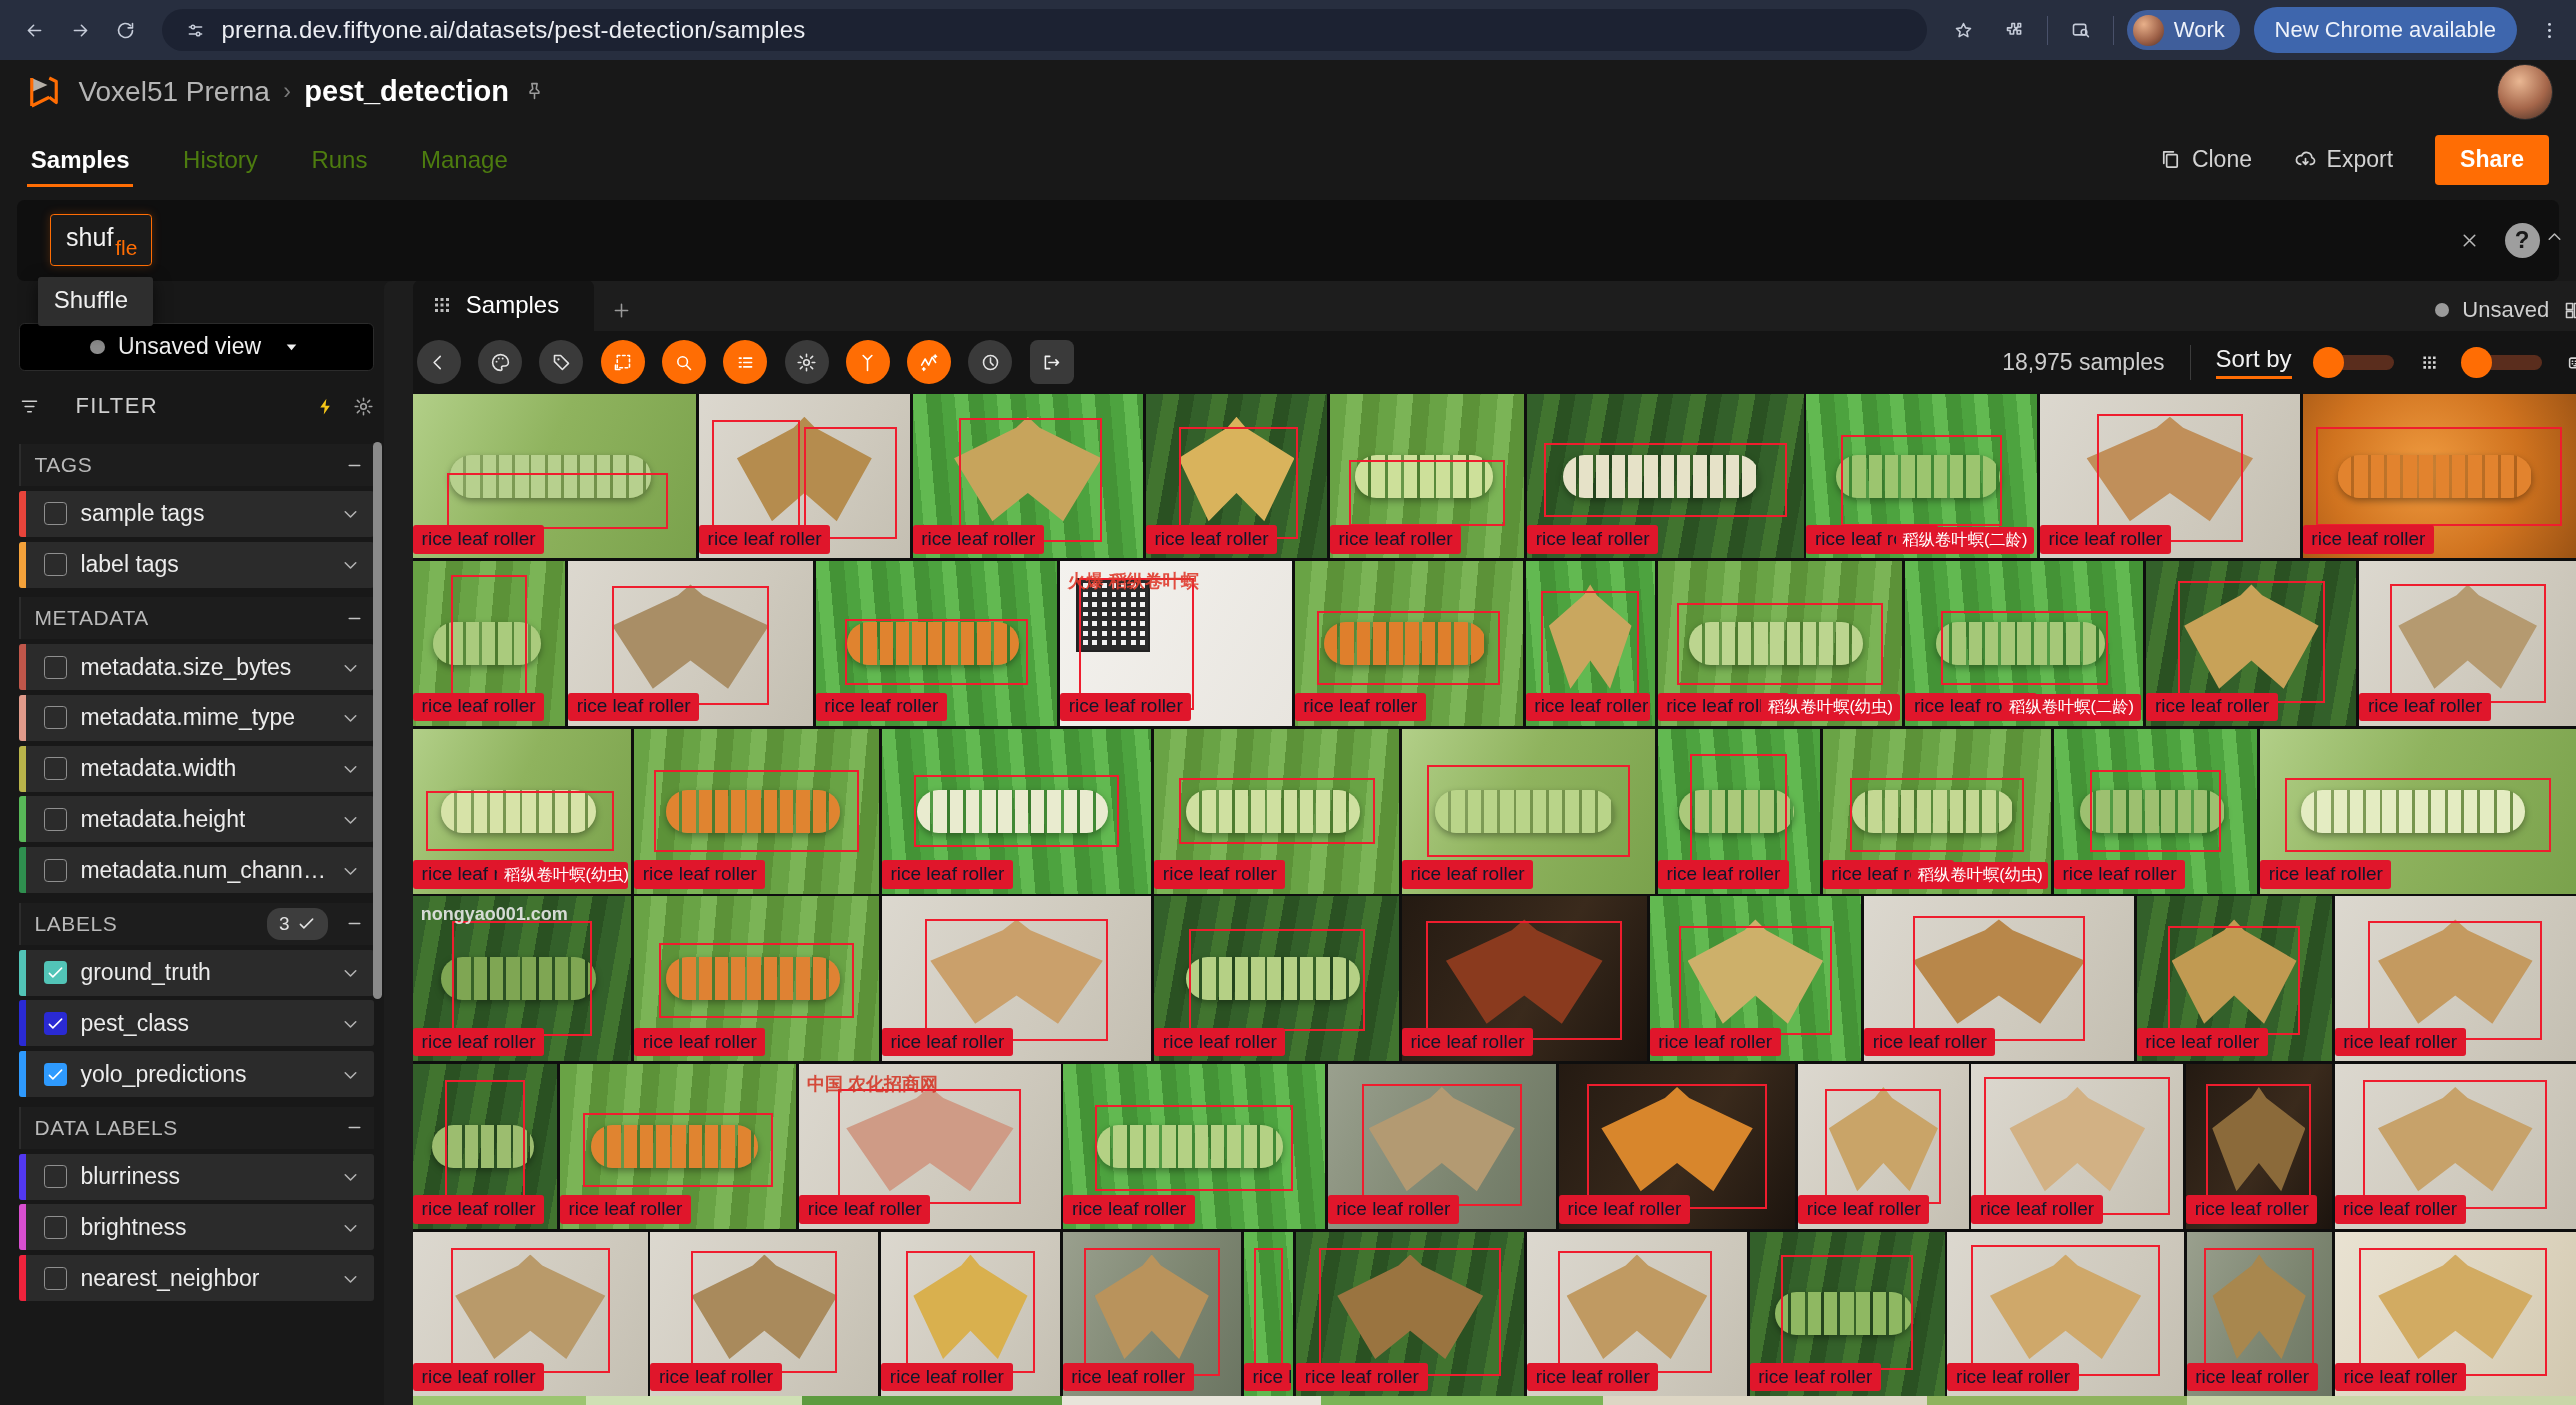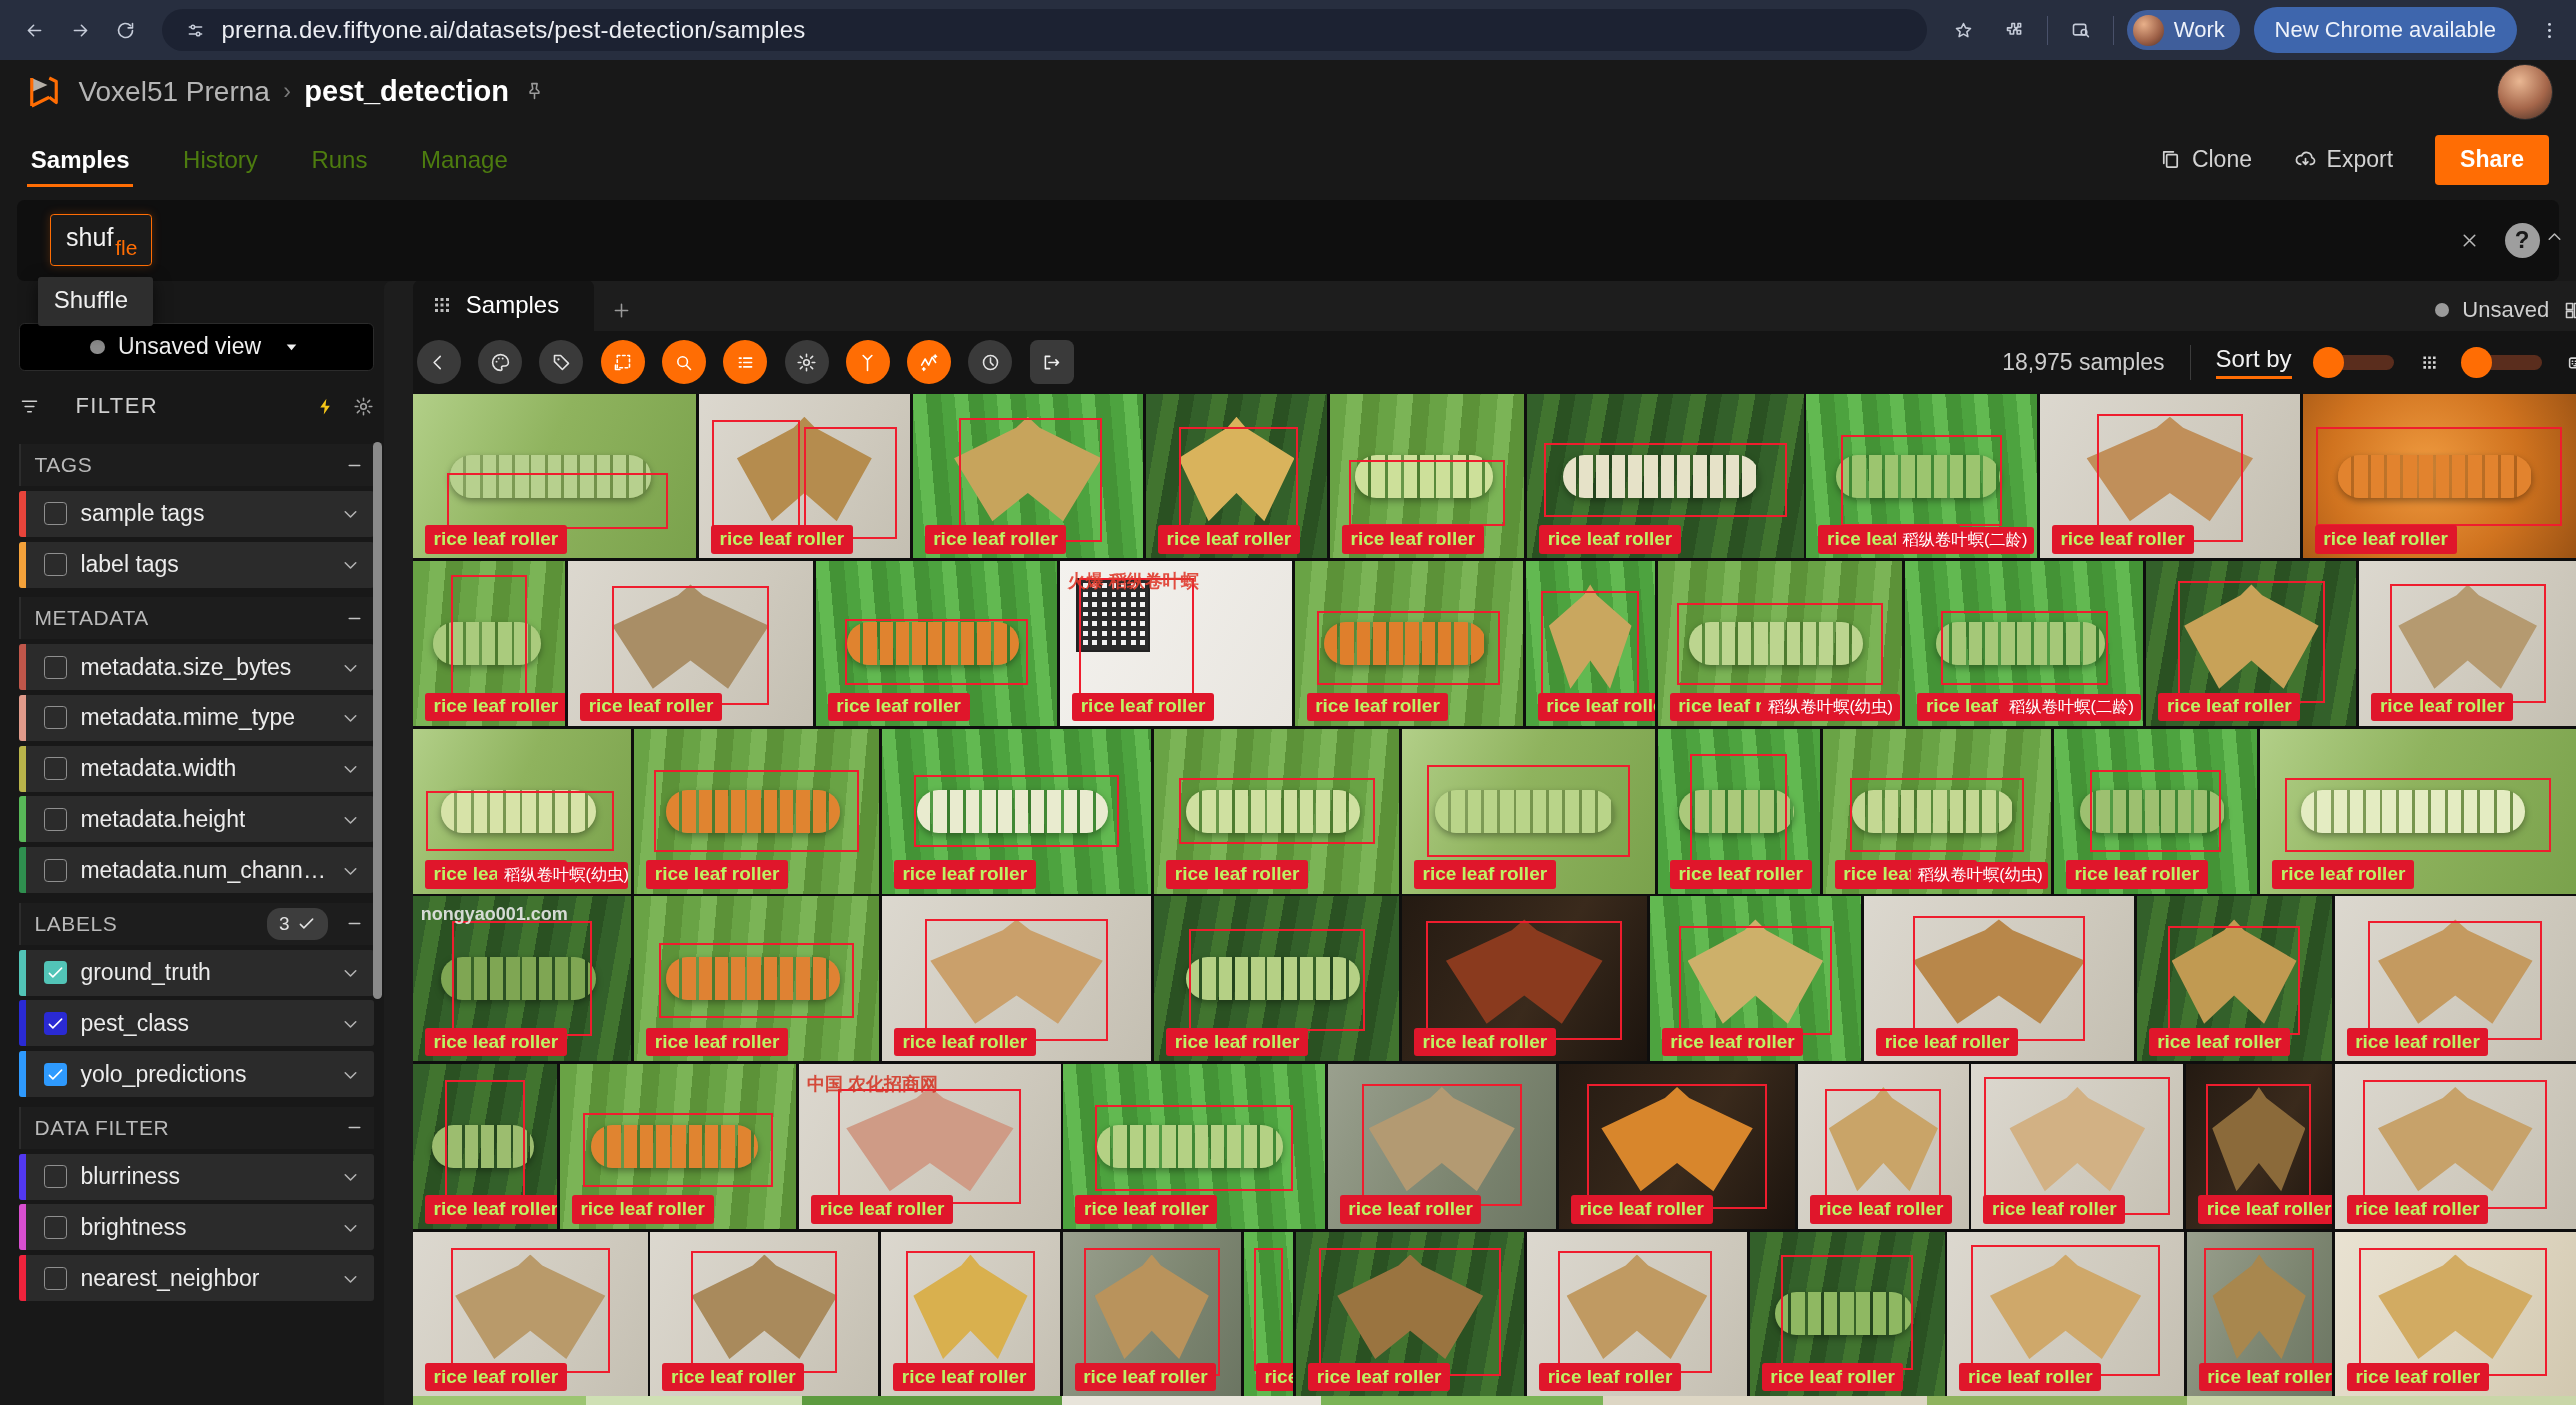--- a/index.html
+++ b/index.html
@@ -110,21 +110,21 @@
   .sort::after { content:""; position:absolute; left:0; right:0; bottom:0; height:2.9px; background:#ff6d04; }
   .slider { width:77px; height:15.4px; background:#5a2d1d; border-radius:7.7px; position:relative; flex:none; }
   .slider .knob { position:absolute; left:-3.8px; top:-7.7px; width:31px; height:31px; border-radius:50%; background:#ff6d04; }
   .grid-toggle { color:#d6d6d6; } .grid-toggle svg { width:29px; height:29px; }
   .kb-icon { color:#d6d6d6; margin-right:-15.4px; } .kb-icon svg { width:33px; height:33px; }
 
   .grid { flex:1; background:#0e0e0e; display:flex; flex-direction:column; gap:2.9px; }
   .grow { flex:1; display:flex; gap:2.9px; min-height:0; }
   .tile { position:relative; flex-basis:0; overflow:hidden; cursor:pointer; }
   .bx { position:absolute; border:2.9px solid #ef1d2e; }
-  .lb { position:absolute; left:12px; bottom:4.8px; background:#e0162b; color:#bef264; font-size:19px; font-weight:700; padding:2.9px 8.6px 3.8px; border-radius:2.9px; white-space:nowrap; max-width:96%; overflow:hidden; }
+  .lb { position:absolute; left:0; bottom:4.8px; background:#e0162b; color:#0f172a; font-size:19px; font-weight:400; padding:2.9px 8.6px 3.8px; border-radius:2.9px; white-space:nowrap; max-width:96%; overflow:hidden; }
   .lb2 { position:absolute; right:2.9px; bottom:4.8px; background:#e0162b; color:#fff; font-size:16.3px; padding:1.9px 6.7px 2.9px; border-radius:2.9px; white-space:nowrap; max-width:60%; overflow:hidden; }
   .wm { position:absolute; left:7.7px; top:7.7px; font-size:18px; font-weight:700; opacity:.9; white-space:nowrap; }
   .cr { position:absolute; }
   .cr.cat { left:13%; top:37%; width:71%; height:26%; border-radius:959px;
     background:repeating-linear-gradient(90deg, var(--cc) 0 13.4px, rgba(0,0,0,.16) 13.4px 16.3px); box-shadow:0 2.9px 7.7px rgba(0,0,0,.35); }
   .cr.moth { left:18%; top:14%; width:64%; height:66%; background:var(--cc);
     clip-path:polygon(50% 0%,58% 10%,100% 38%,74% 96%,50% 70%,26% 96%,0% 38%,42% 10%);
     filter:drop-shadow(0 2.9px 4.8px rgba(0,0,0,.35)); }
   .qrbox { position:absolute; left:7%; top:10%; width:32%; aspect-ratio:1; border:2.9px solid #222;
     background:repeating-linear-gradient(0deg,#2a2a2a 0 4.8px,transparent 4.8px 9.6px),repeating-linear-gradient(90deg,#2a2a2a 0 4.8px,#f2f2f2 4.8px 9.6px); }
@@ -474,21 +474,21 @@
             <span class="ilabel">yolo_predictions</span>
             <div class="iright">
               <span class="chev">
                 <svg viewBox="0 0 24 24" width="100%" height="100%" fill="none" stroke="currentColor" stroke-width="1.8" stroke-linecap="round" stroke-linejoin="round" style="width:1em;height:1em;font-size:inherit;display:block;min-width:21px;min-height:21px">
                   <path d="M6 10l6 6 6-6"></path>
                 </svg>
               </span>
             </div>
           </div>
           <div class="shead">
-            <span>DATA FILTER</span>
+            <span>DATA LABELS</span>
             <div class="sh-right">
               <span class="minus">
                 <svg viewBox="0 0 24 24" width="100%" height="100%" fill="none" stroke="currentColor" stroke-width="1.8" stroke-linecap="round" stroke-linejoin="round" style="width:1em;height:1em;font-size:inherit;display:block;min-width:21px;min-height:21px">
                   <path d="M6 12h12"></path>
                 </svg>
               </span>
             </div>
           </div>
           <div class="sitem">
             <div class="cbar" style="background: rgb(82, 56, 240);"></div>

